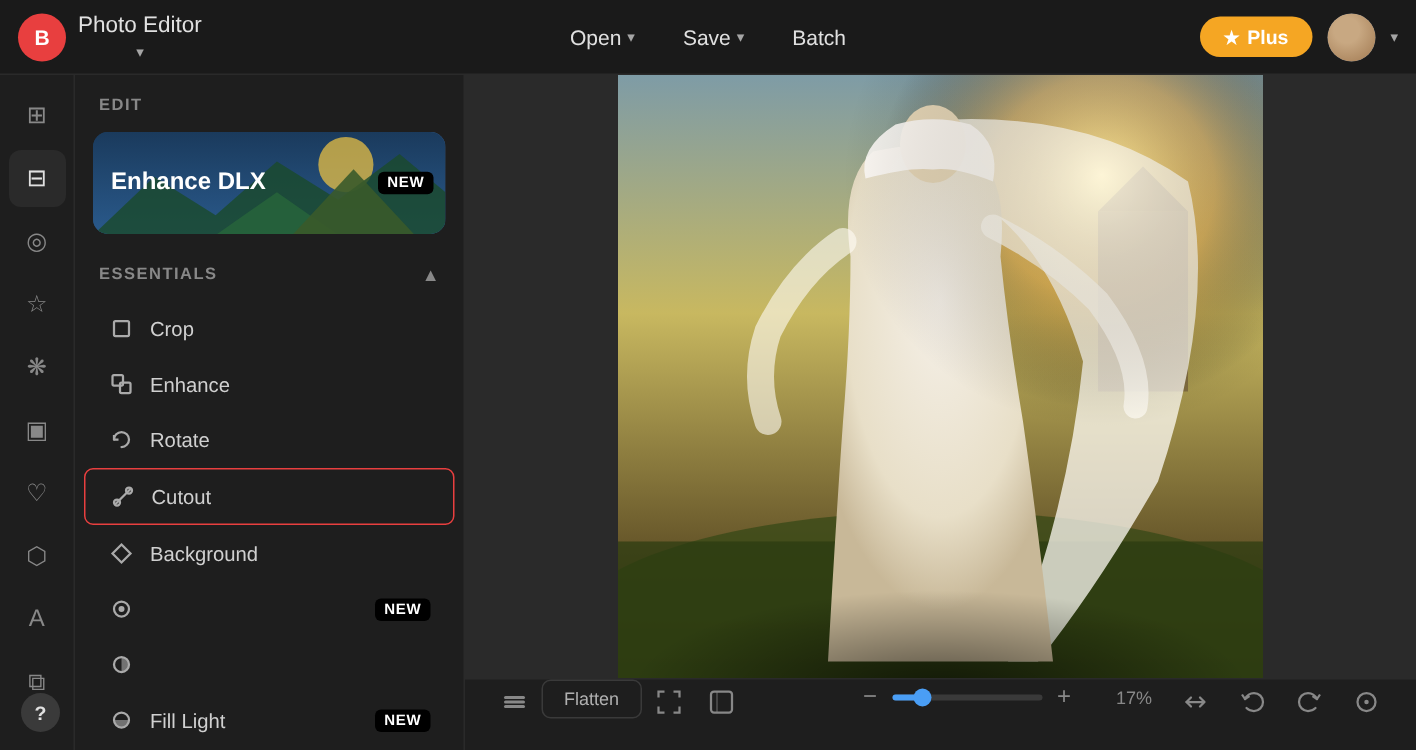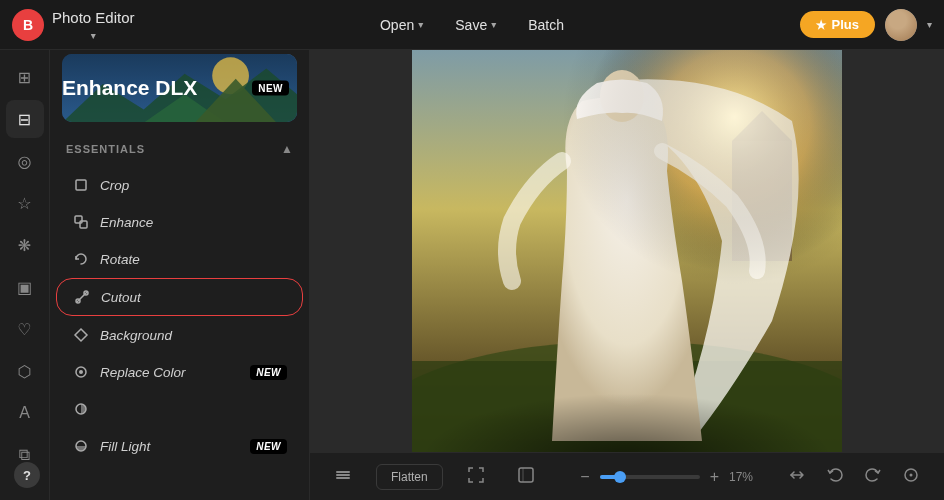--- a/index.html
+++ b/index.html
@@ -180,24 +180,24 @@
     }
     .enhance-card-bg {
       width: 100%;
       height: 100%;
       background: linear-gradient(135deg, #1a3a5c 0%, #2a5a8c 40%, #4a7aac 60%, #2a4a7c 100%);
       display: flex;
       align-items: center;
     }
     .enhance-card-label {
       position: absolute;
-      left: 0;
+      left: 12px;
       top: 50%;
       transform: translateY(-50%);
-      font-size: 21px;
+      font-size: 16px;
       font-weight: 700;
       color: white;
       z-index: 2;
     }
     .new-badge {
       background: #000000;
       color: white;
       font-size: 10px;
       font-weight: 700;
       padding: 2px 6px;
@@ -242,26 +242,25 @@
 
     .menu-item {
       display: flex;
       align-items: center;
       padding: 9px 16px;
       cursor: pointer;
       border-radius: 6px;
       margin: 1px 6px;
       gap: 10px;
       position: relative;
-      font-style: italic;
     }
     .menu-item.active {
       background: transparent;
       border: 1.5px solid #e83f3f;
-      border-radius: 16px;
+      border-radius: 6px;
     }
     .menu-item-icon {
       width: 18px;
       height: 18px;
       display: flex;
       align-items: center;
       justify-content: center;
       color: #b0b0b0;
       font-size: 14px;
       flex-shrink: 0;
@@ -300,23 +299,23 @@
       align-items: center;
       justify-content: center;
     }
 
     
     .bottom-toolbar {
       height: 48px;
       background: #1e1e1e;
       border-top: 1px solid #2a2a2a;
       display: flex;
-      align-items: center;
+      align-items: flex-start;
       padding: 0 16px;
-      gap: 16px;
+      gap: 1px;
       flex-shrink: 0;
     }
     .toolbar-icon-btn {
       width: 34px;
       height: 34px;
       border-radius: 6px;
       display: flex;
       align-items: center;
       justify-content: center;
       cursor: pointer;
@@ -371,20 +370,21 @@
       position: absolute;
       top: 50%;
       left: 20%;
       transform: translate(-50%, -50%);
       cursor: grab;
     }
     .zoom-pct {
       font-size: 12px;
       color: #888;
       min-width: 35px;
+      margin-left: 20px;
     }
     .toolbar-right-icons {
       display: flex;
       align-items: center;
       gap: 4px;
     }
     .help-btn {
       width: 26px;
       height: 26px;
       border-radius: 50%;
@@ -471,20 +471,21 @@
     </div>
     <div class="icon-btn">
       <span>⧉</span>
     </div>
     <div class="icon-sidebar-bottom">
       <div class="help-btn">?</div>
     </div>
   </div>
 
   <div class="edit-panel">
+    <div class="edit-label">EDIT</div>
 
     <div class="enhance-card">
       <div class="enhance-card-bg">
         <svg style="position:absolute;bottom:0;left:0;width:100%;height:100%;" viewBox="0 0 230 68" preserveAspectRatio="xMidYMid slice">
           <defs>
             <linearGradient id="sky" x1="0" y1="0" x2="0" y2="1">
               <stop offset="0%" stop-color="#1a3a5c"></stop>
               <stop offset="100%" stop-color="#2a5a8c"></stop>
             </linearGradient>
             <linearGradient id="sun" cx="70%" cy="30%" r="30%" fx="70%" fy="30%">
@@ -554,21 +555,20 @@
         </span>
         <span class="menu-item-label">Background</span>
       </div>
       <div class="menu-item">
         <span class="menu-item-icon">
           <svg width="16" height="16" viewBox="0 0 16 16" fill="none">
             <circle cx="8" cy="8" r="5" stroke="#aaa" stroke-width="1.5" fill="none"></circle>
             <circle cx="8" cy="8" r="2" fill="#aaa"></circle>
           </svg>
         </span>
-        <span class="menu-item-label">Replace Color</span>
         <span class="new-badge menu-item-badge">NEW</span>
       </div>
       <div class="menu-item">
         <span class="menu-item-icon">
           <svg width="16" height="16" viewBox="0 0 16 16" fill="none">
             <circle cx="8" cy="8" r="5" stroke="#aaa" stroke-width="1.5" fill="none"></circle>
             <path d="M8 3 A5 5 0 0 1 13 8 A5 5 0 0 1 8 13 Z" fill="#aaa" opacity="0.6"></path>
           </svg>
         </span>
       </div>

